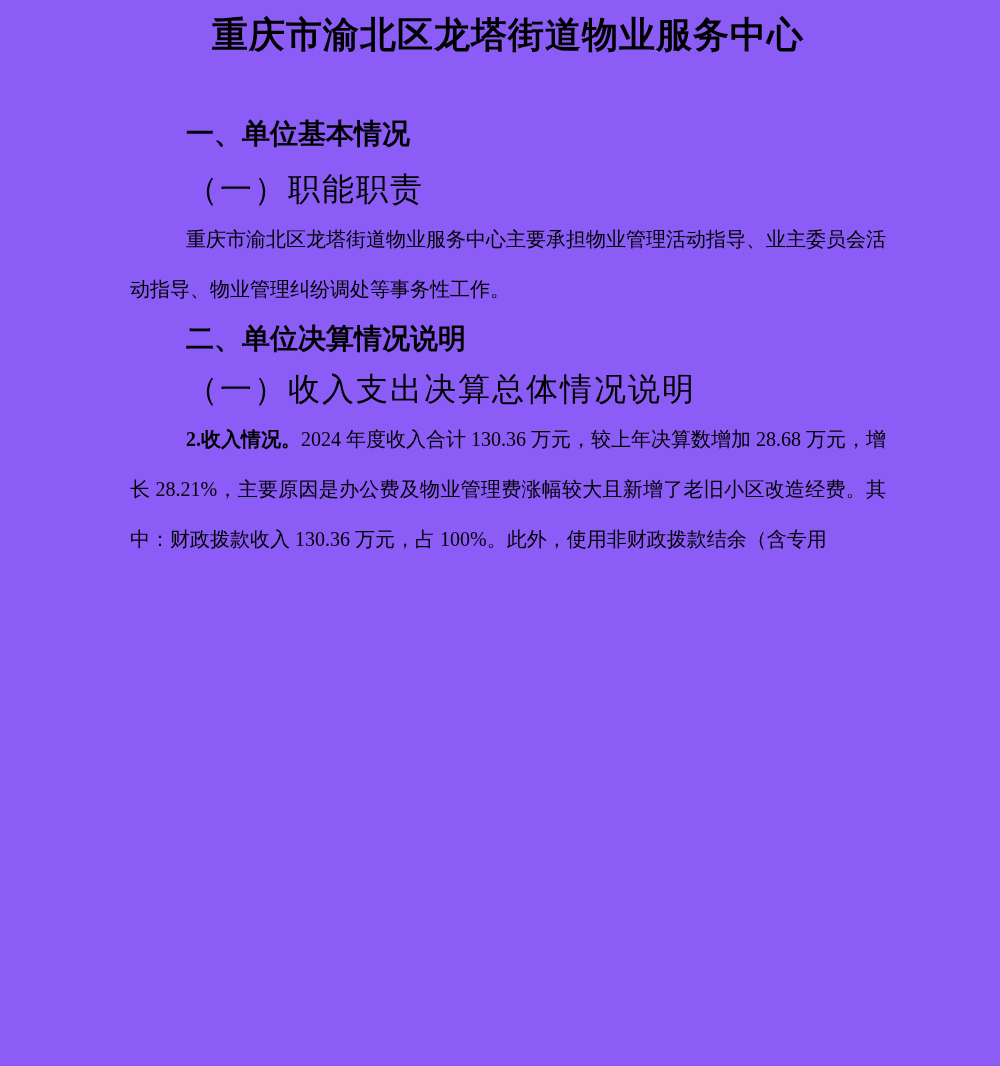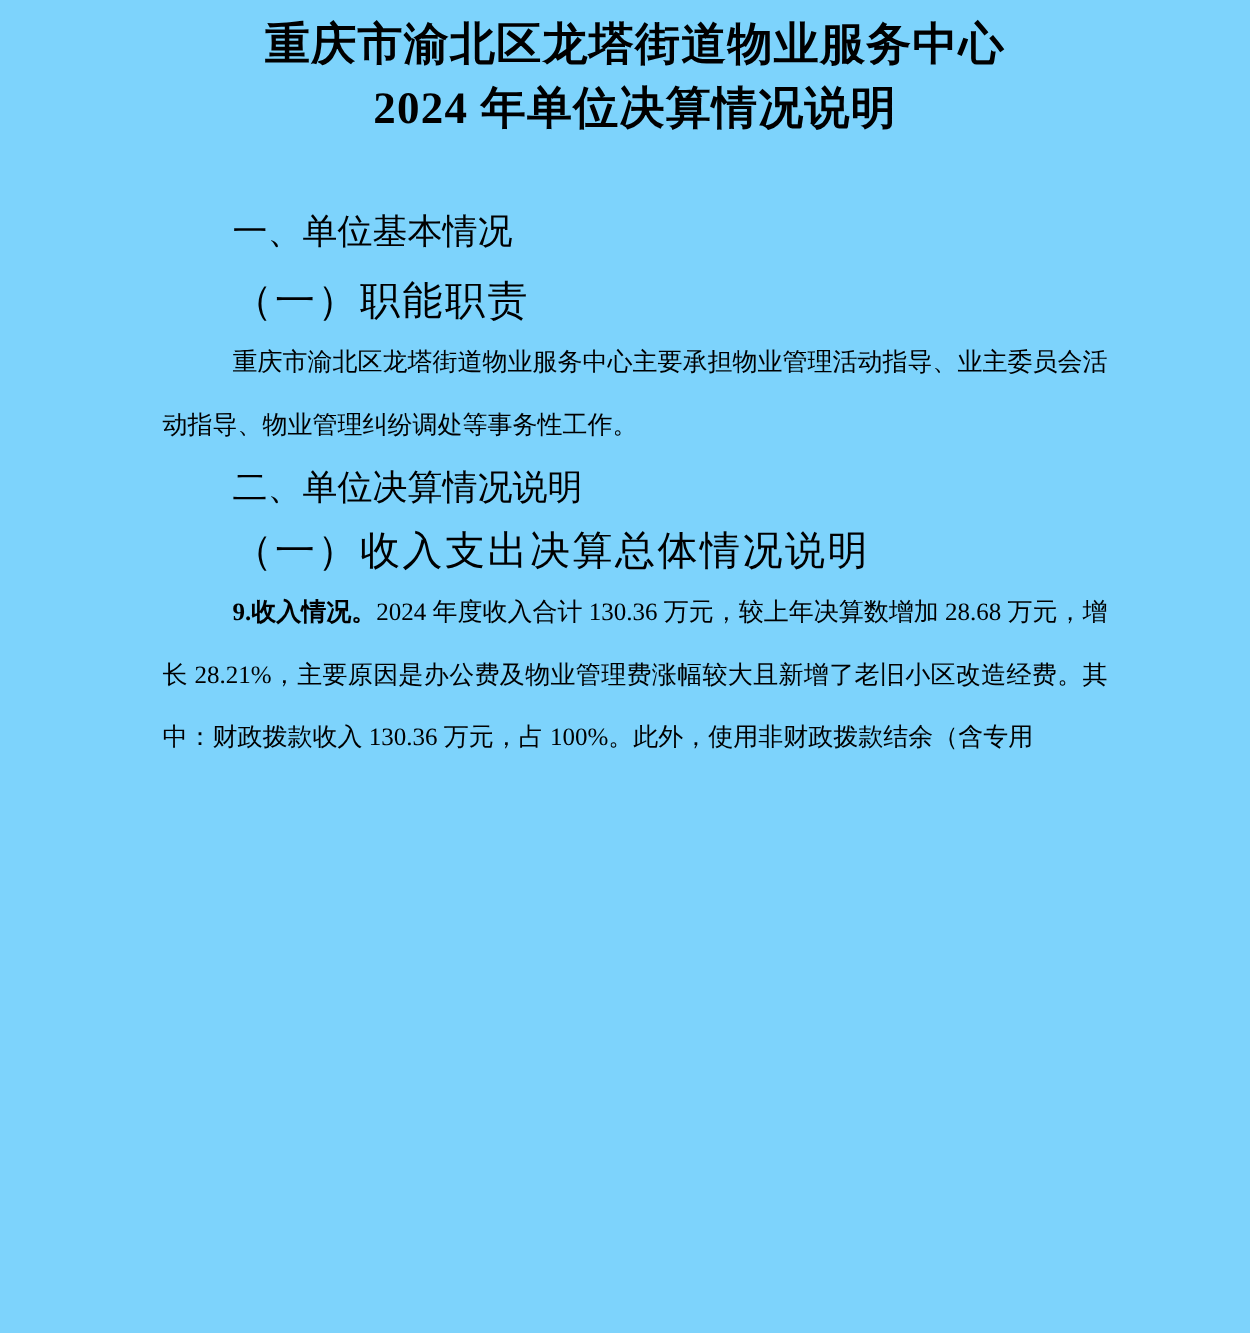--- a/index.html
+++ b/index.html
@@ -4,21 +4,21 @@
 <style>
   html, body {
     margin: 0;
     padding: 0;
     background: #ffffff;
   }
   .page {
     position: relative;
     width: 1000px;
     height: 1066px;
-    background: #7dd3fc;
+    background: #8b5cf6;
     color: #000000;
     box-sizing: border-box;
     padding: 10px 114px 0 130px;
     overflow: hidden;
     font-family: "Liberation Serif", "DejaVu Serif", serif;
   }
   .doc-title {
     text-align: center;
     font-family: "Liberation Serif", "DejaVu Serif", serif;
     font-weight: bold;
@@ -28,21 +28,21 @@
   }
   .doc-content {
     margin-top: 48px;
     font-size: 28px;
     line-height: 50px;
     text-align: justify;
   }
   .heading-hei {
     margin: 0;
     font-family: "Liberation Sans", "DejaVu Sans", sans-serif;
-    font-weight: normal;
+    font-weight: bold;
     font-size: 28px;
     line-height: 50px;
     text-indent: 56px;
   }
   .heading-kai {
     margin: 0;
     font-family: "Liberation Serif", "DejaVu Serif", serif;
     font-weight: normal;
     font-size: 32px;
     line-height: 50px;
@@ -62,35 +62,34 @@
   }
   .mt5 { margin-top: 5px; }
 </style>
 </head>
 <body>
 
 <div class="page">
 
   <div class="doc-title">
     <div>重庆市渝北区龙塔街道物业服务中心</div>
-    <div>2024 年单位决算情况说明</div>
   </div>
 
   <div class="doc-content">
 
     <h2 class="heading-hei">一、单位基本情况</h2>
 
     <h3 class="heading-kai mt5">（一）职能职责</h3>
 
     <p class="para">重庆市渝北区龙塔街道物业服务中心主要承担物业管理活动指导、业主委员会活动指导、物业管理纠纷调处等事务性工作。</p>
 
 
 
     <h2 class="heading-hei">二、单位决算情况说明</h2>
 
     <h3 class="heading-kai">（一）收入支出决算总体情况说明</h3>
 
 
-    <p class="para"><span class="lead">9.收入情况。</span><span>2024 年度收入合计 130.36 万元，较上年决算数增加 28.68 万元，增长 28.21%，主要原因是办公费及物业管理费涨幅较大且新增了老旧小区改造经费。其中：财政拨款收入 130.36 万元，占 100%。此外，使用非财政拨款结余（含专用</span></p>
+    <p class="para"><span class="lead">2.收入情况。</span><span>2024 年度收入合计 130.36 万元，较上年决算数增加 28.68 万元，增长 28.21%，主要原因是办公费及物业管理费涨幅较大且新增了老旧小区改造经费。其中：财政拨款收入 130.36 万元，占 100%。此外，使用非财政拨款结余（含专用</span></p>
 
   </div>
 
 </div>
 
 </body></html>

